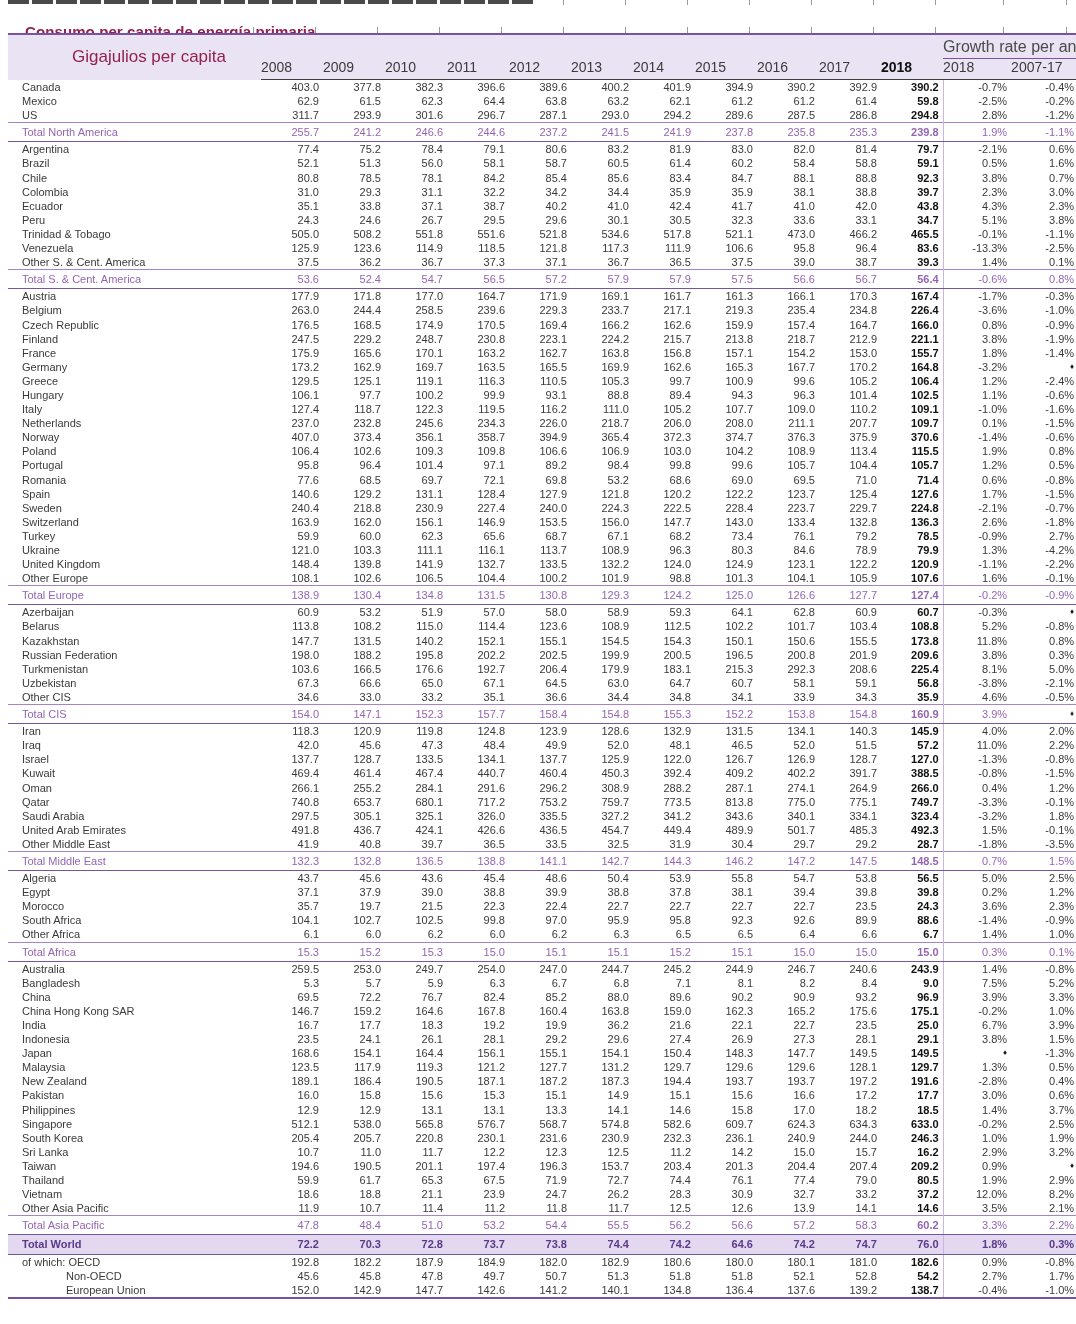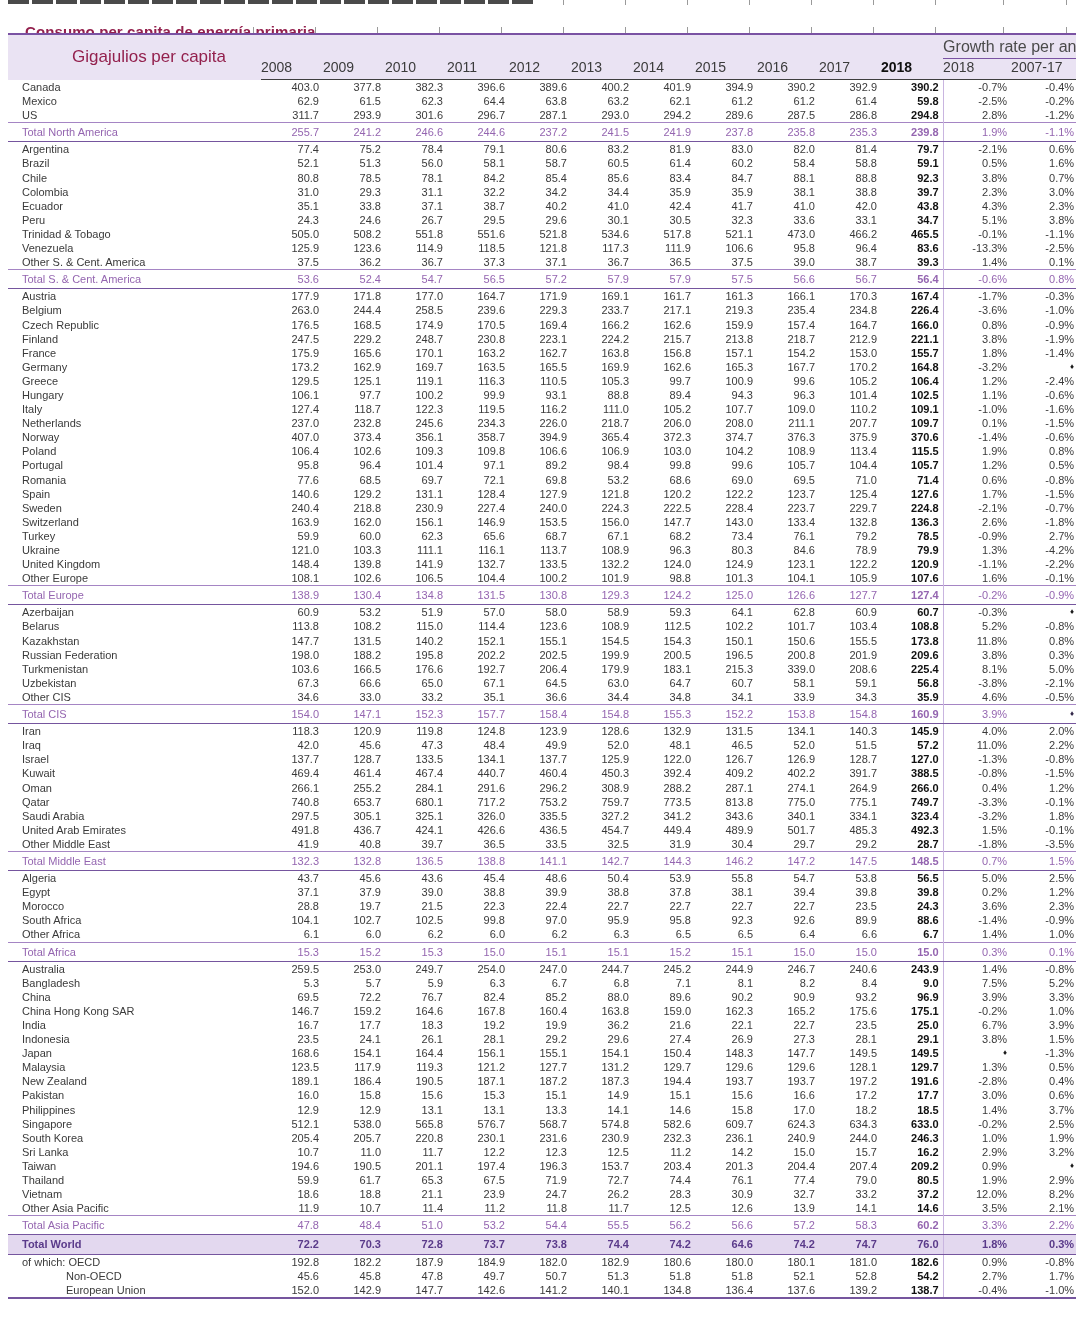--- a/index.html
+++ b/index.html
@@ -766,21 +766,21 @@
         <tr class="country">
           <td class="name">Turkmenistan</td>
           <td class="val">103.6</td>
           <td class="val">166.5</td>
           <td class="val">176.6</td>
           <td class="val">192.7</td>
           <td class="val">206.4</td>
           <td class="val">179.9</td>
           <td class="val">183.1</td>
           <td class="val">215.3</td>
-          <td class="val">339.0</td>
+          <td class="val">292.3</td>
           <td class="val">208.6</td>
           <td class="val last">225.4</td>
           <td class="g sep">8.1%</td>
           <td class="g">5.0%</td>
         </tr>
         <tr class="country">
           <td class="name">Uzbekistan</td>
           <td class="val">67.3</td>
           <td class="val">66.6</td>
           <td class="val">65.0</td>
@@ -1014,21 +1014,21 @@
           <td class="val">37.8</td>
           <td class="val">38.1</td>
           <td class="val">39.4</td>
           <td class="val">39.8</td>
           <td class="val last">39.8</td>
           <td class="g sep">0.2%</td>
           <td class="g">1.2%</td>
         </tr>
         <tr class="country">
           <td class="name">Morocco</td>
-          <td class="val">28.8</td>
+          <td class="val">35.7</td>
           <td class="val">19.7</td>
           <td class="val">21.5</td>
           <td class="val">22.3</td>
           <td class="val">22.4</td>
           <td class="val">22.7</td>
           <td class="val">22.7</td>
           <td class="val">22.7</td>
           <td class="val">22.7</td>
           <td class="val">23.5</td>
           <td class="val last">24.3</td>

